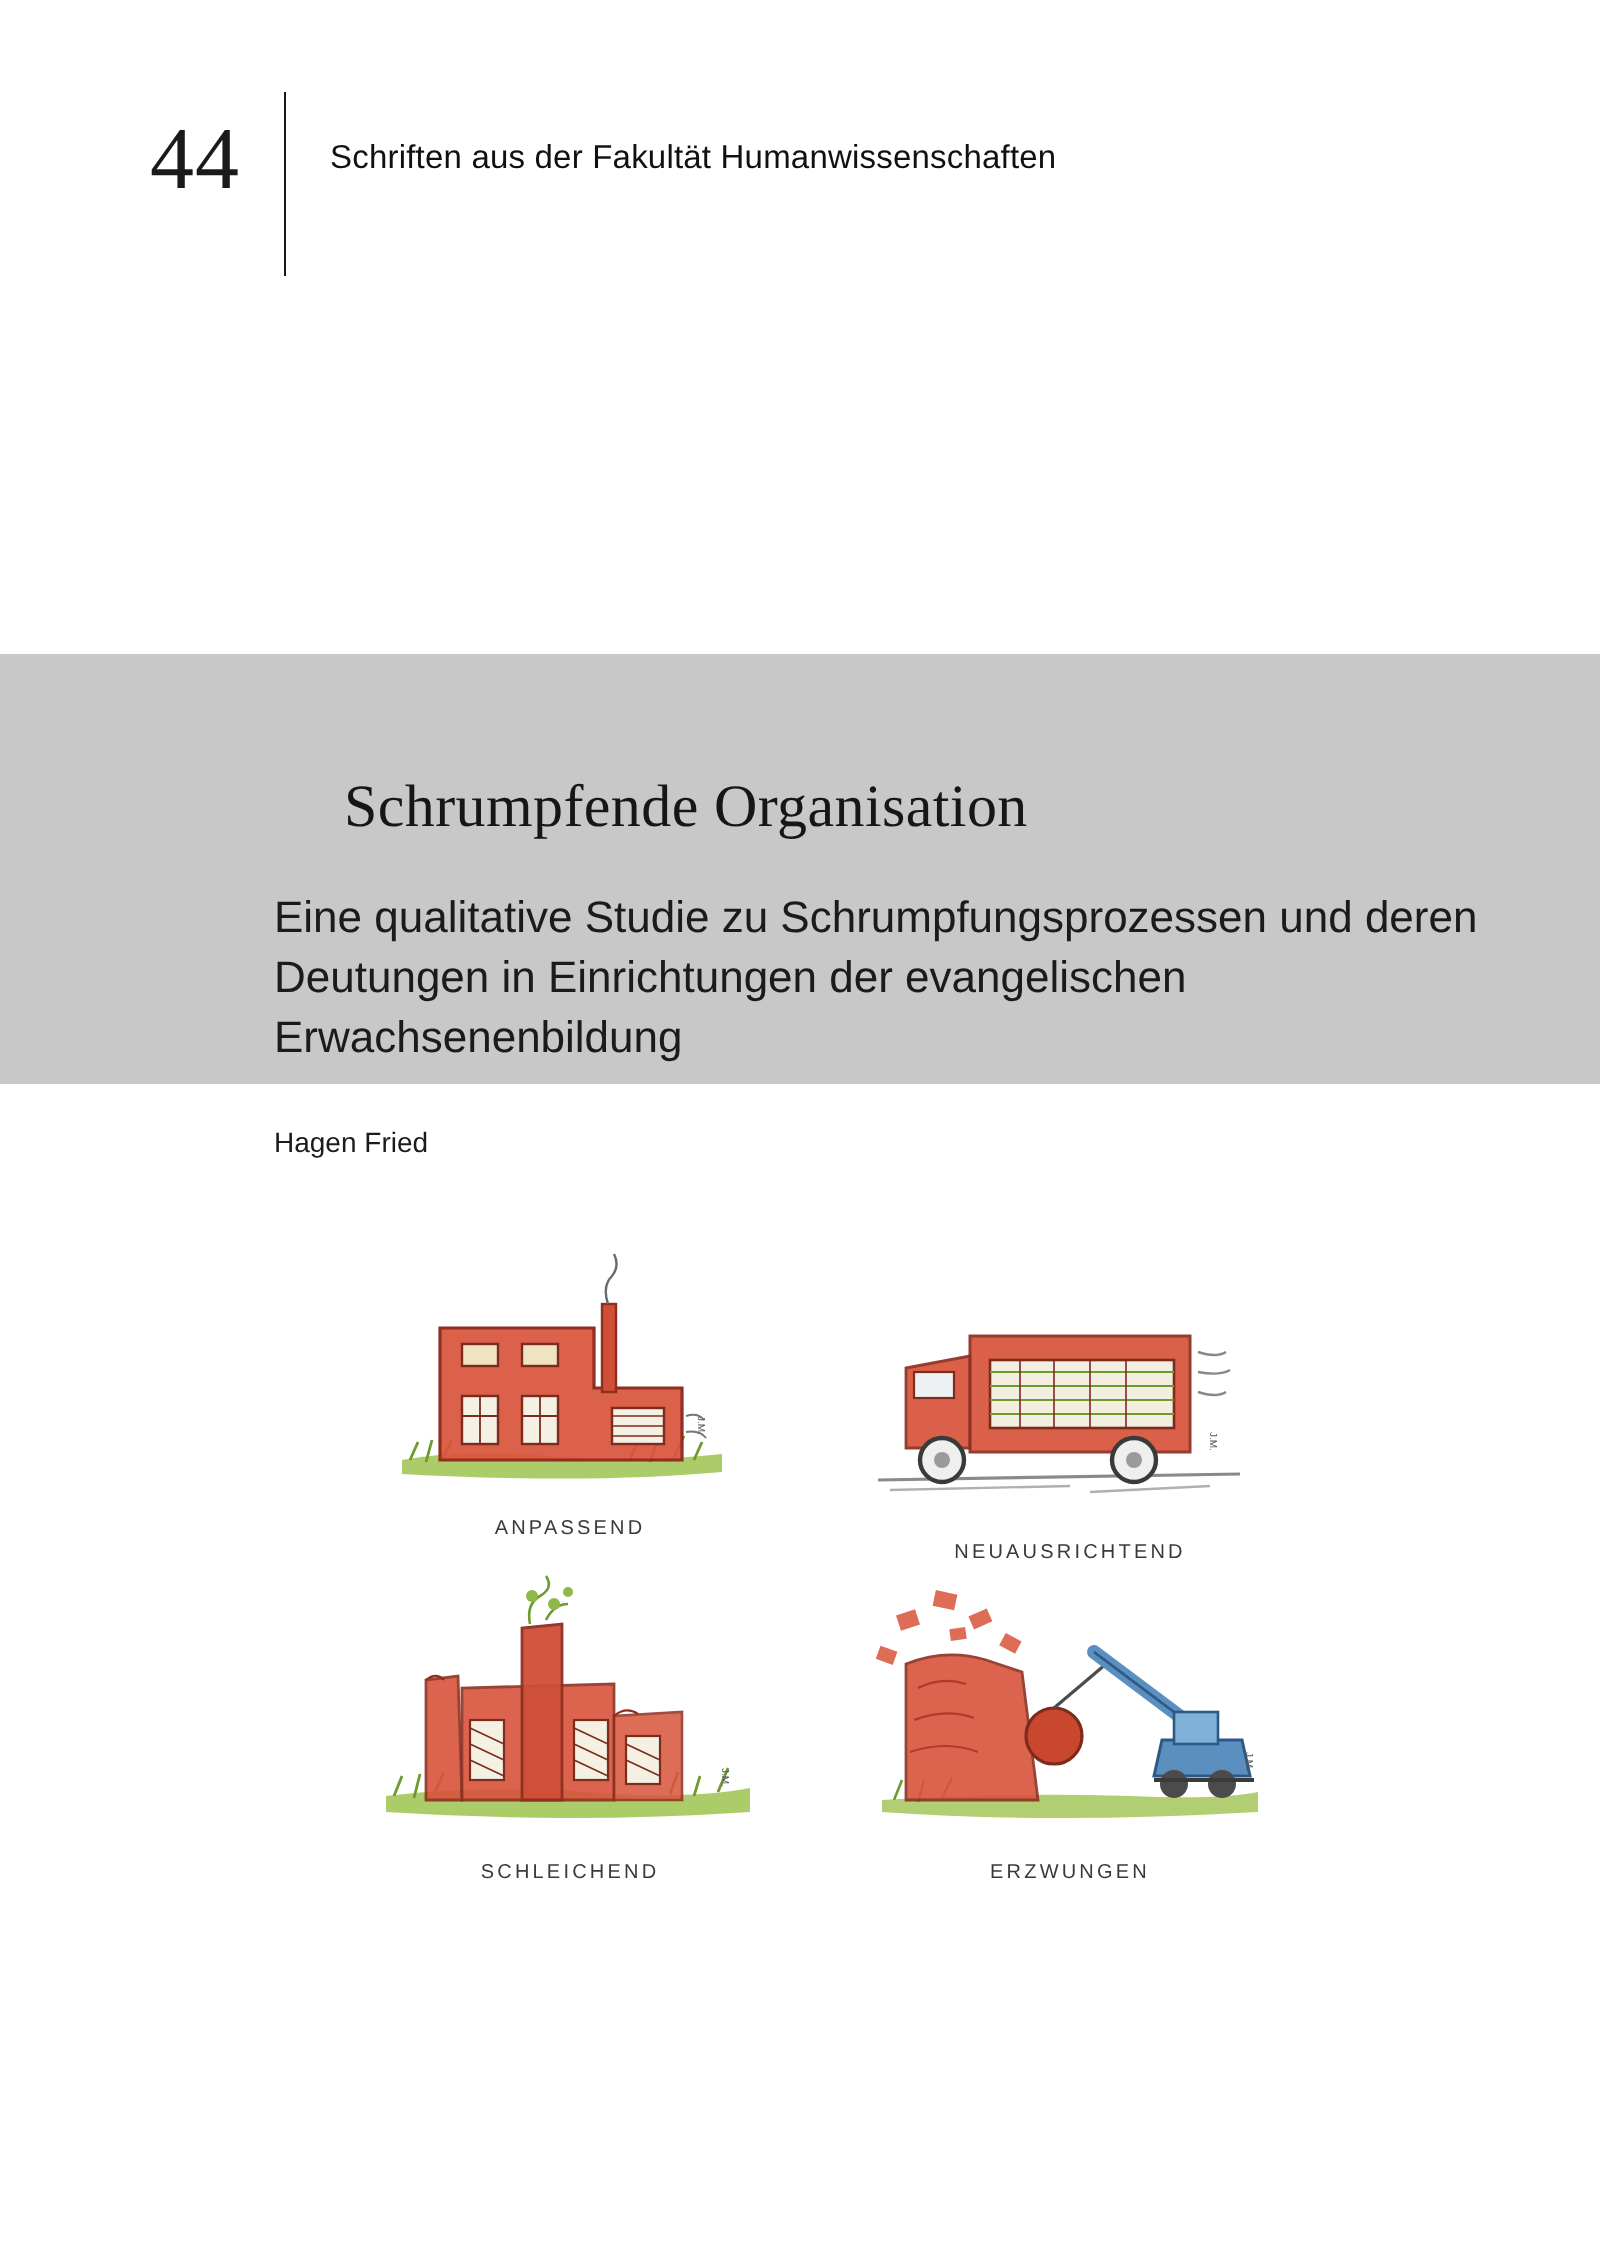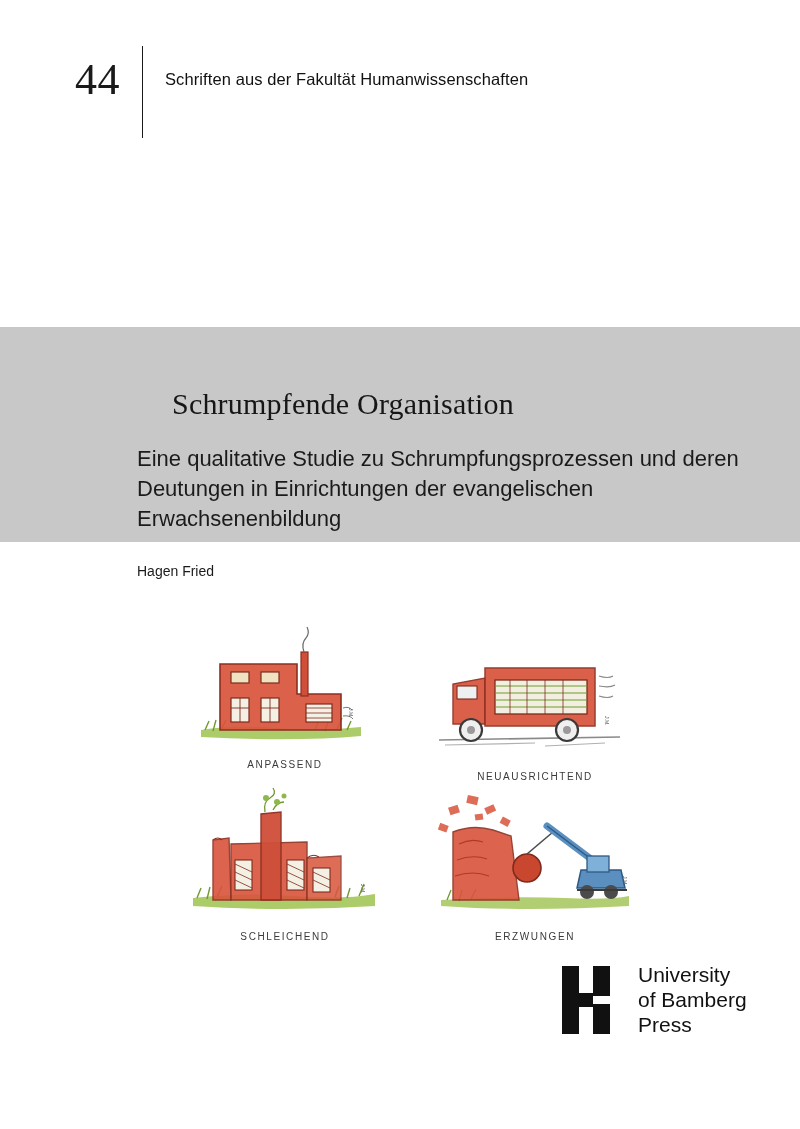--- a/index.html
+++ b/index.html
@@ -276,27 +276,14 @@
           <circle cx="196" cy="108" r="7" fill="#4b4b4b"></circle>
           <path d="M162 106 L212 106" stroke="#3a3a3a" stroke-width="2"></path>
           <text x="208" y="92" font-family="Liberation Sans, sans-serif" font-size="5" fill="#555" transform="rotate(90 208 92)">J.M.</text>
         </g>
       </svg>
       <div class="illus-caption">ERZWUNGEN</div>
     </div>
 
   </div>
 
-  <div class="publisher">
-    <div class="logo-mark">
-      <span class="bar b1"></span>
-      <span class="bar b2"></span>
-      <span class="bar b3"></span>
-      <span class="bar b4"></span>
-    </div>
-    <div class="logo-text">
-      <div>University</div>
-      <div>of Bamberg</div>
-      <div>Press</div>
-    </div>
-  </div>
 
 </div>
 
 </body></html>

